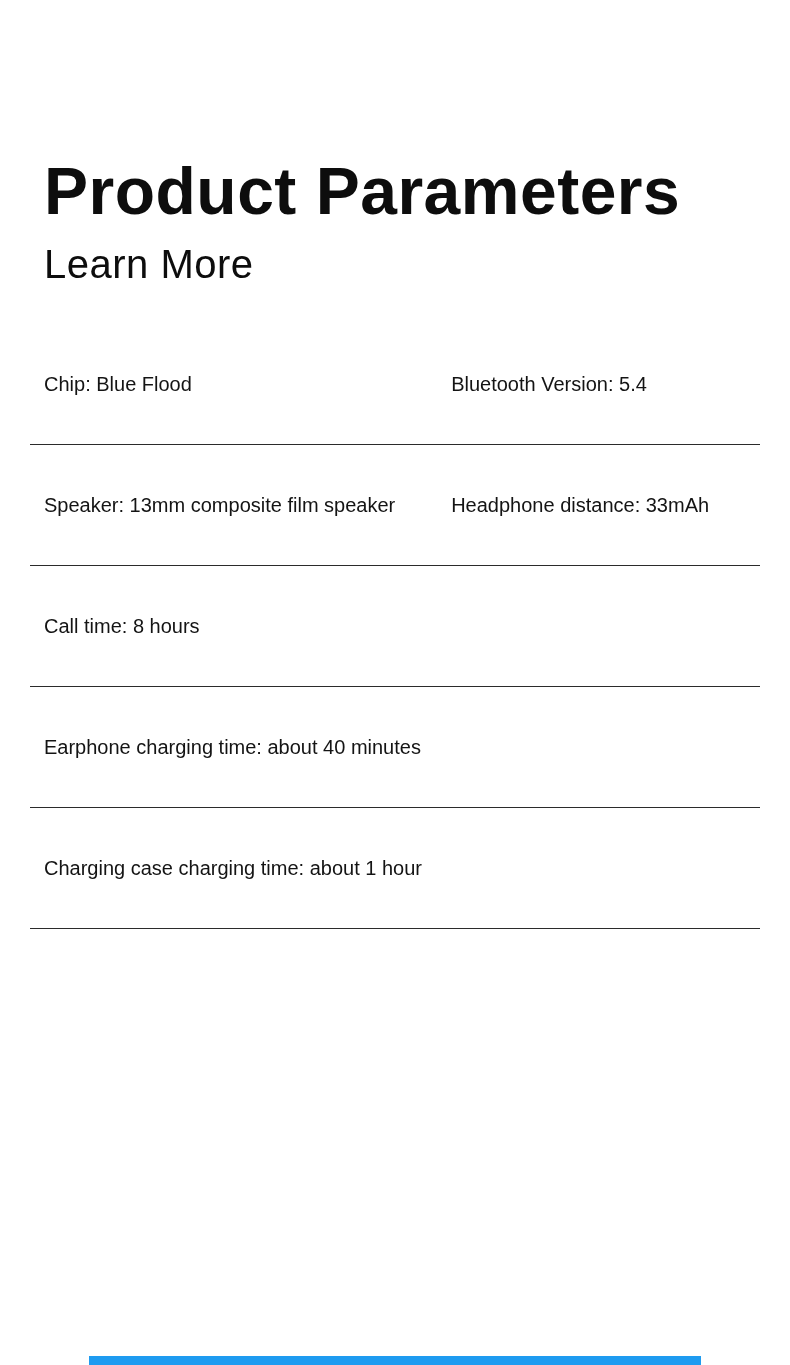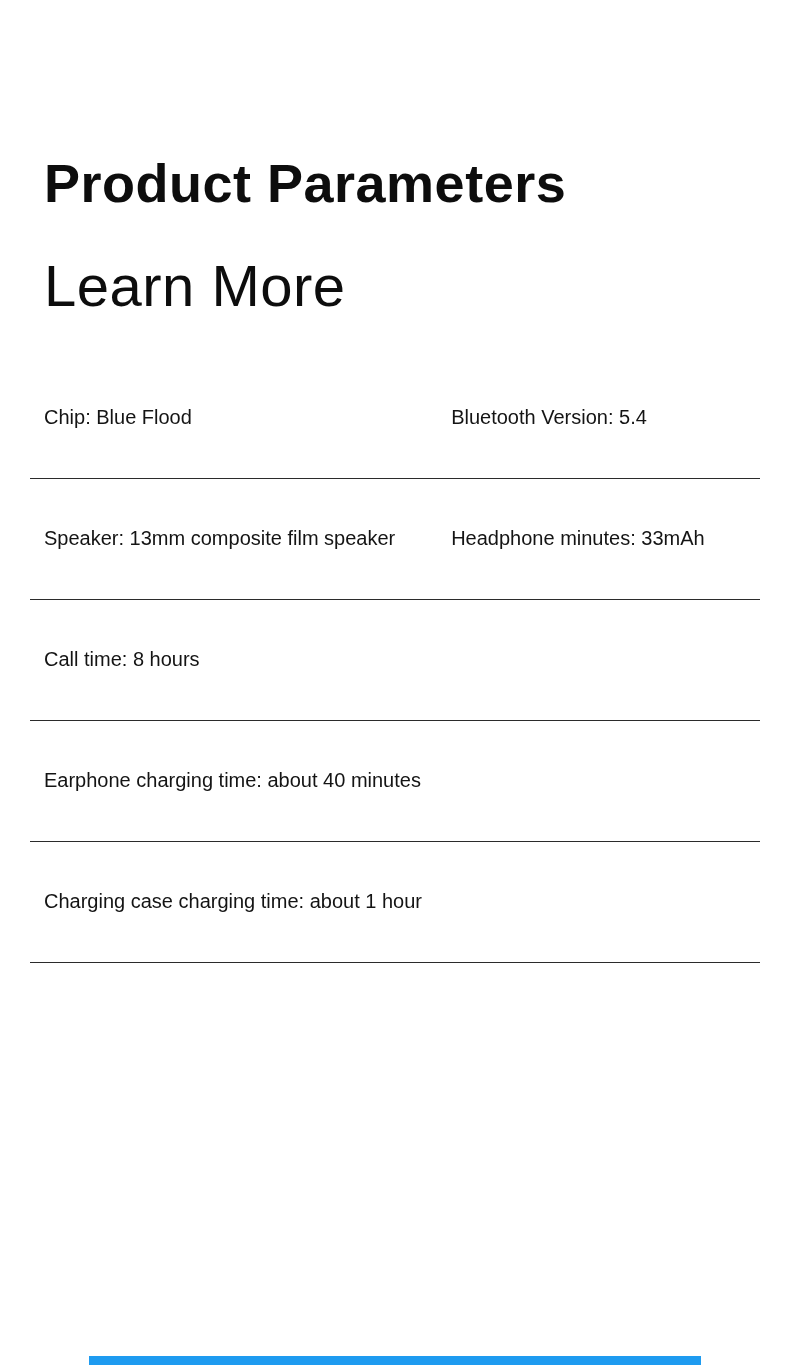--- a/index.html
+++ b/index.html
@@ -12,35 +12,34 @@
     background: #ffffff;
     position: relative;
     overflow: hidden;
     font-family: "Liberation Sans", sans-serif;
     color: #141414;
   }
   .header {
     padding: 146px 44px 0 44px;
   }
   .title {
-    font-size: 54px;
+    font-size: 66px;
     font-weight: 700;
     line-height: 1.38;
     letter-spacing: 0.5px;
     color: #0d0d0d;
     white-space: nowrap;
   }
   .subtitle {
-    font-size: 58px;
+    font-size: 40px;
     font-weight: 400;
     line-height: 1.38;
     letter-spacing: 0.5px;
     color: #0d0d0d;
     white-space: nowrap;
-    margin-top: 25px;
   }
   .specs {
     margin: 32px 30px 0 30px;
   }
   .spec-row {
     height: 120px;
     display: flex;
     align-items: center;
     padding: 0 14px;
     border-bottom: 1px solid #2b2b2b;
@@ -80,21 +79,21 @@
   <div class="subtitle">Learn More</div>
 </div>
 
 <div class="specs">
   <div class="spec-row">
     <div class="spec-left">Chip: Blue Flood</div>
     <div class="spec-right">Bluetooth Version: 5.4</div>
   </div>
   <div class="spec-row">
     <div class="spec-left">Speaker: 13mm composite film speaker</div>
-    <div class="spec-right">Headphone minutes: 33mAh</div>
+    <div class="spec-right">Headphone distance: 33mAh</div>
   </div>
   <div class="spec-row">
     <div class="spec-right">Call time: 8 hours</div>
   </div>
   <div class="spec-row">
     <div class="spec-left">Earphone charging time: about 40 minutes</div>
     <div class="spec-right"></div>
   </div>
   <div class="spec-row">
     <div class="spec-left">Charging case charging time: about 1 hour</div>

